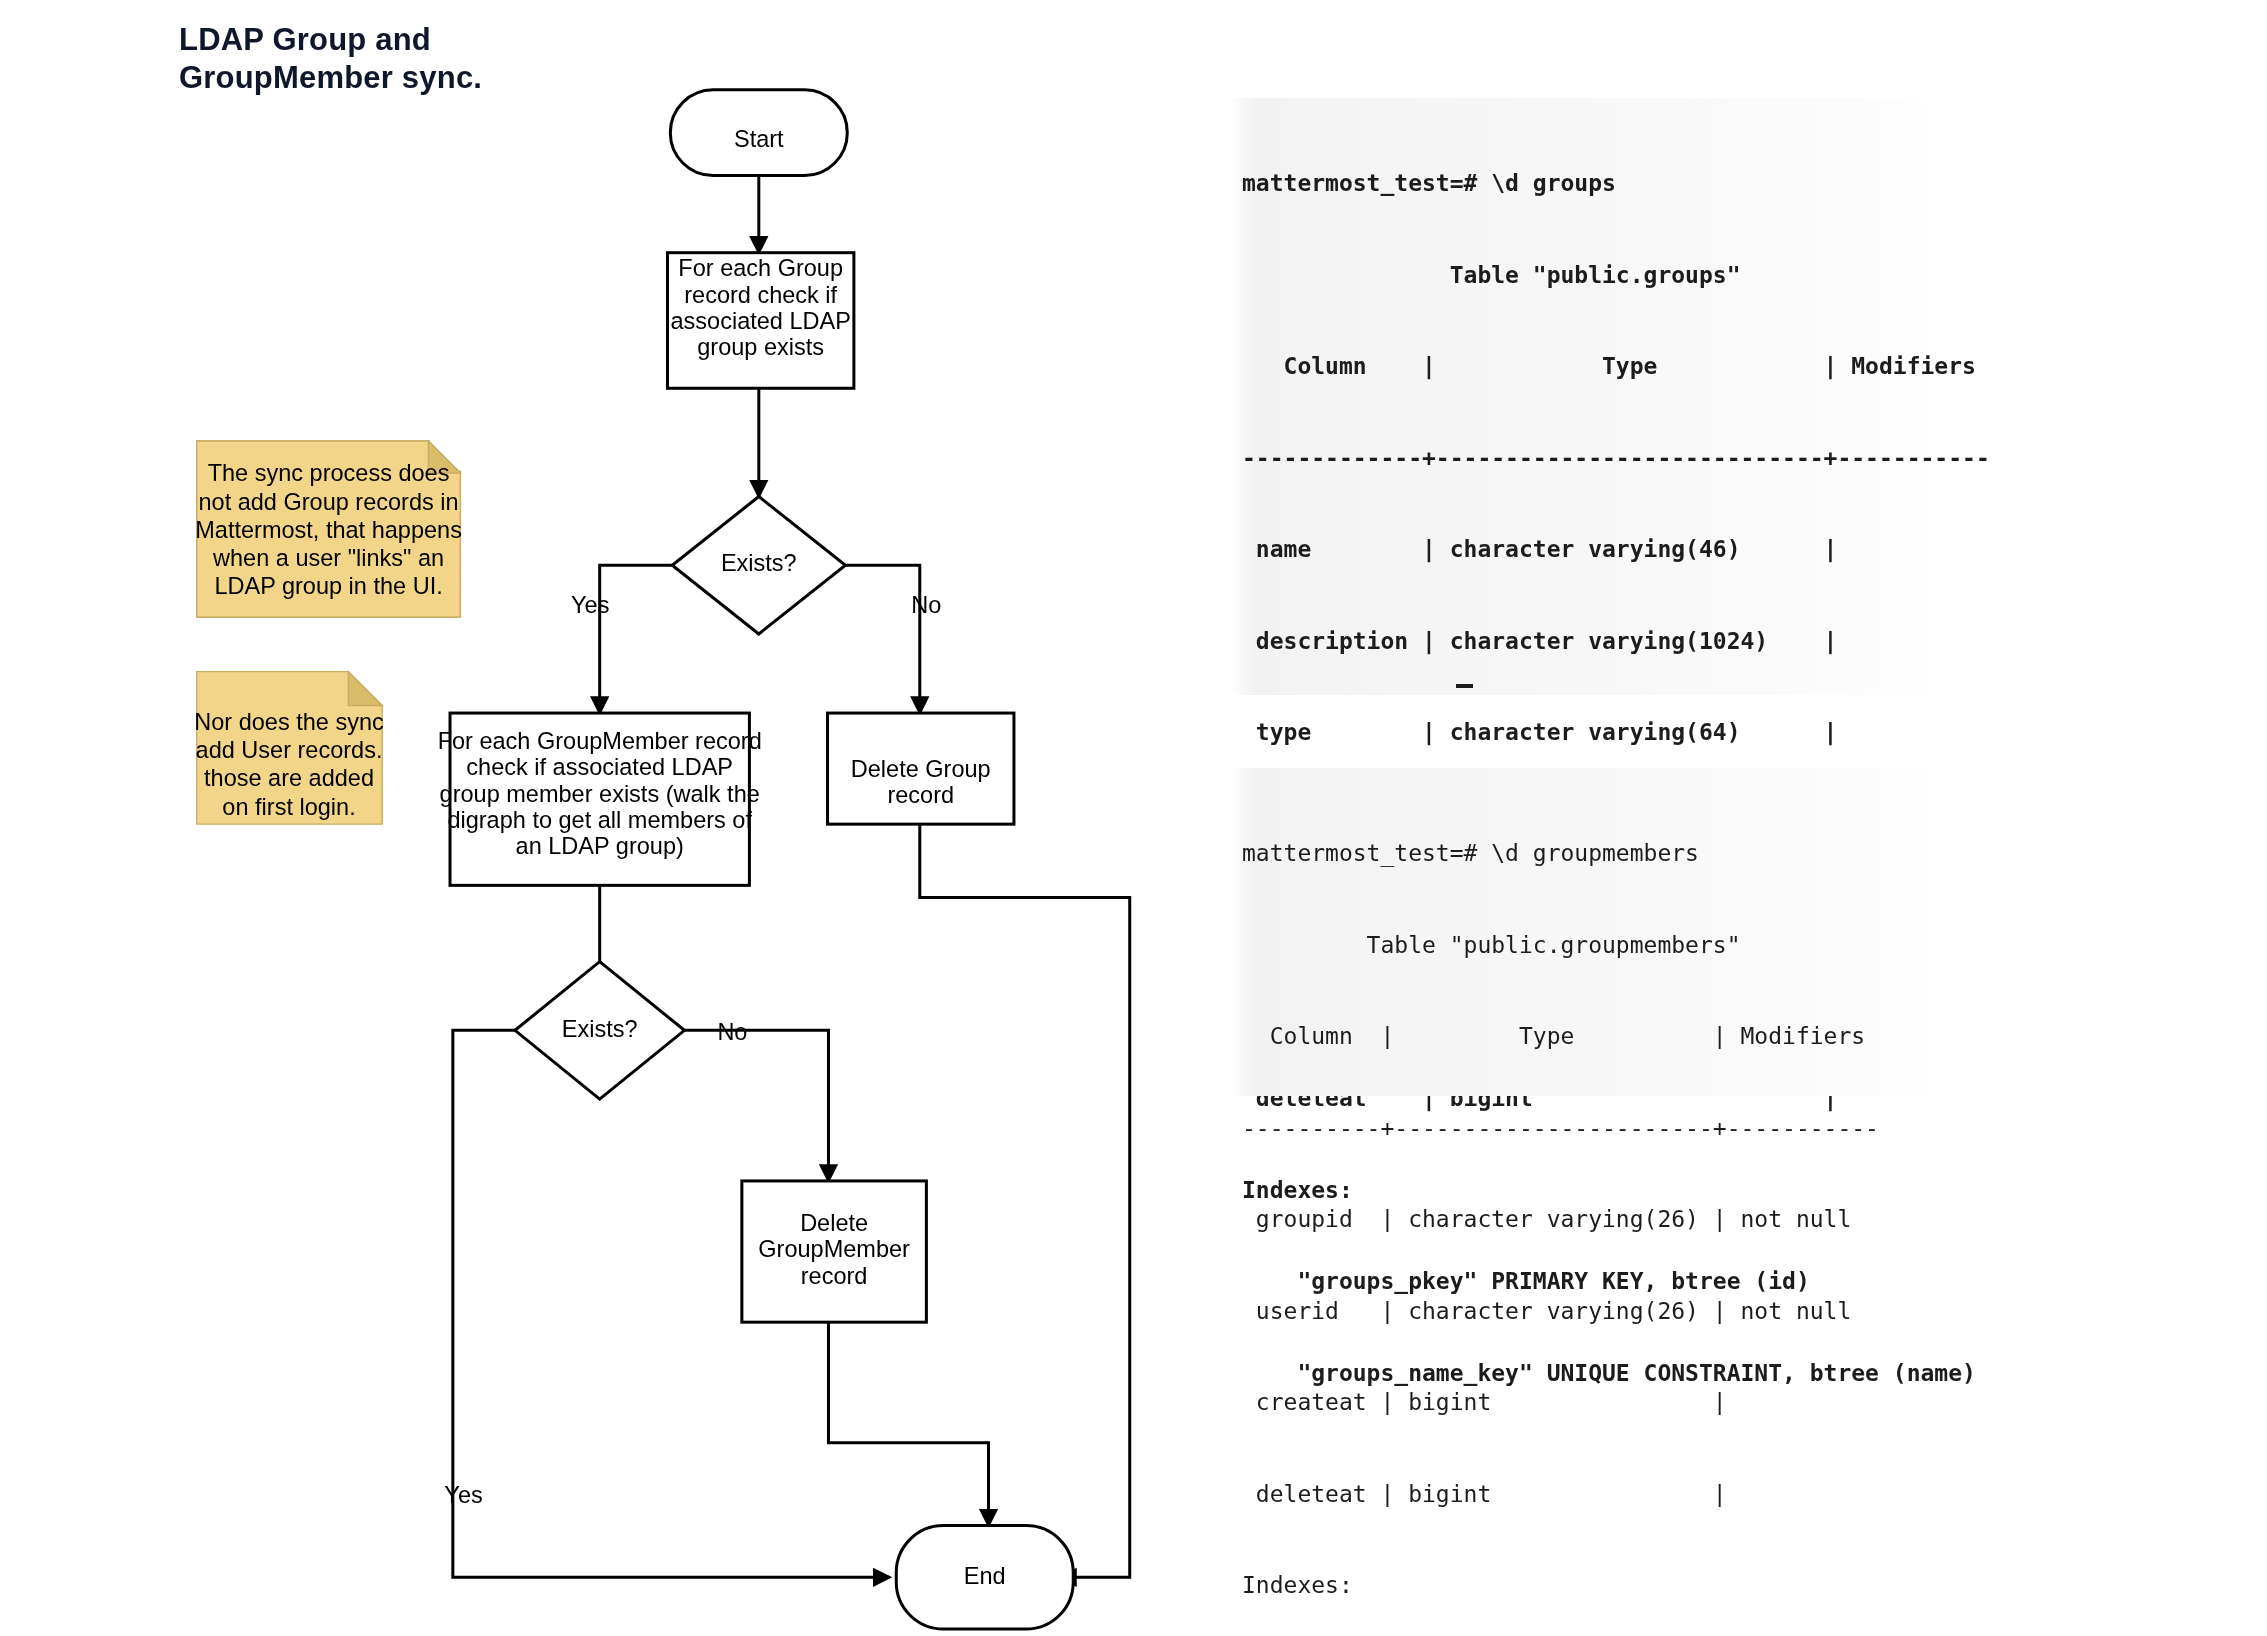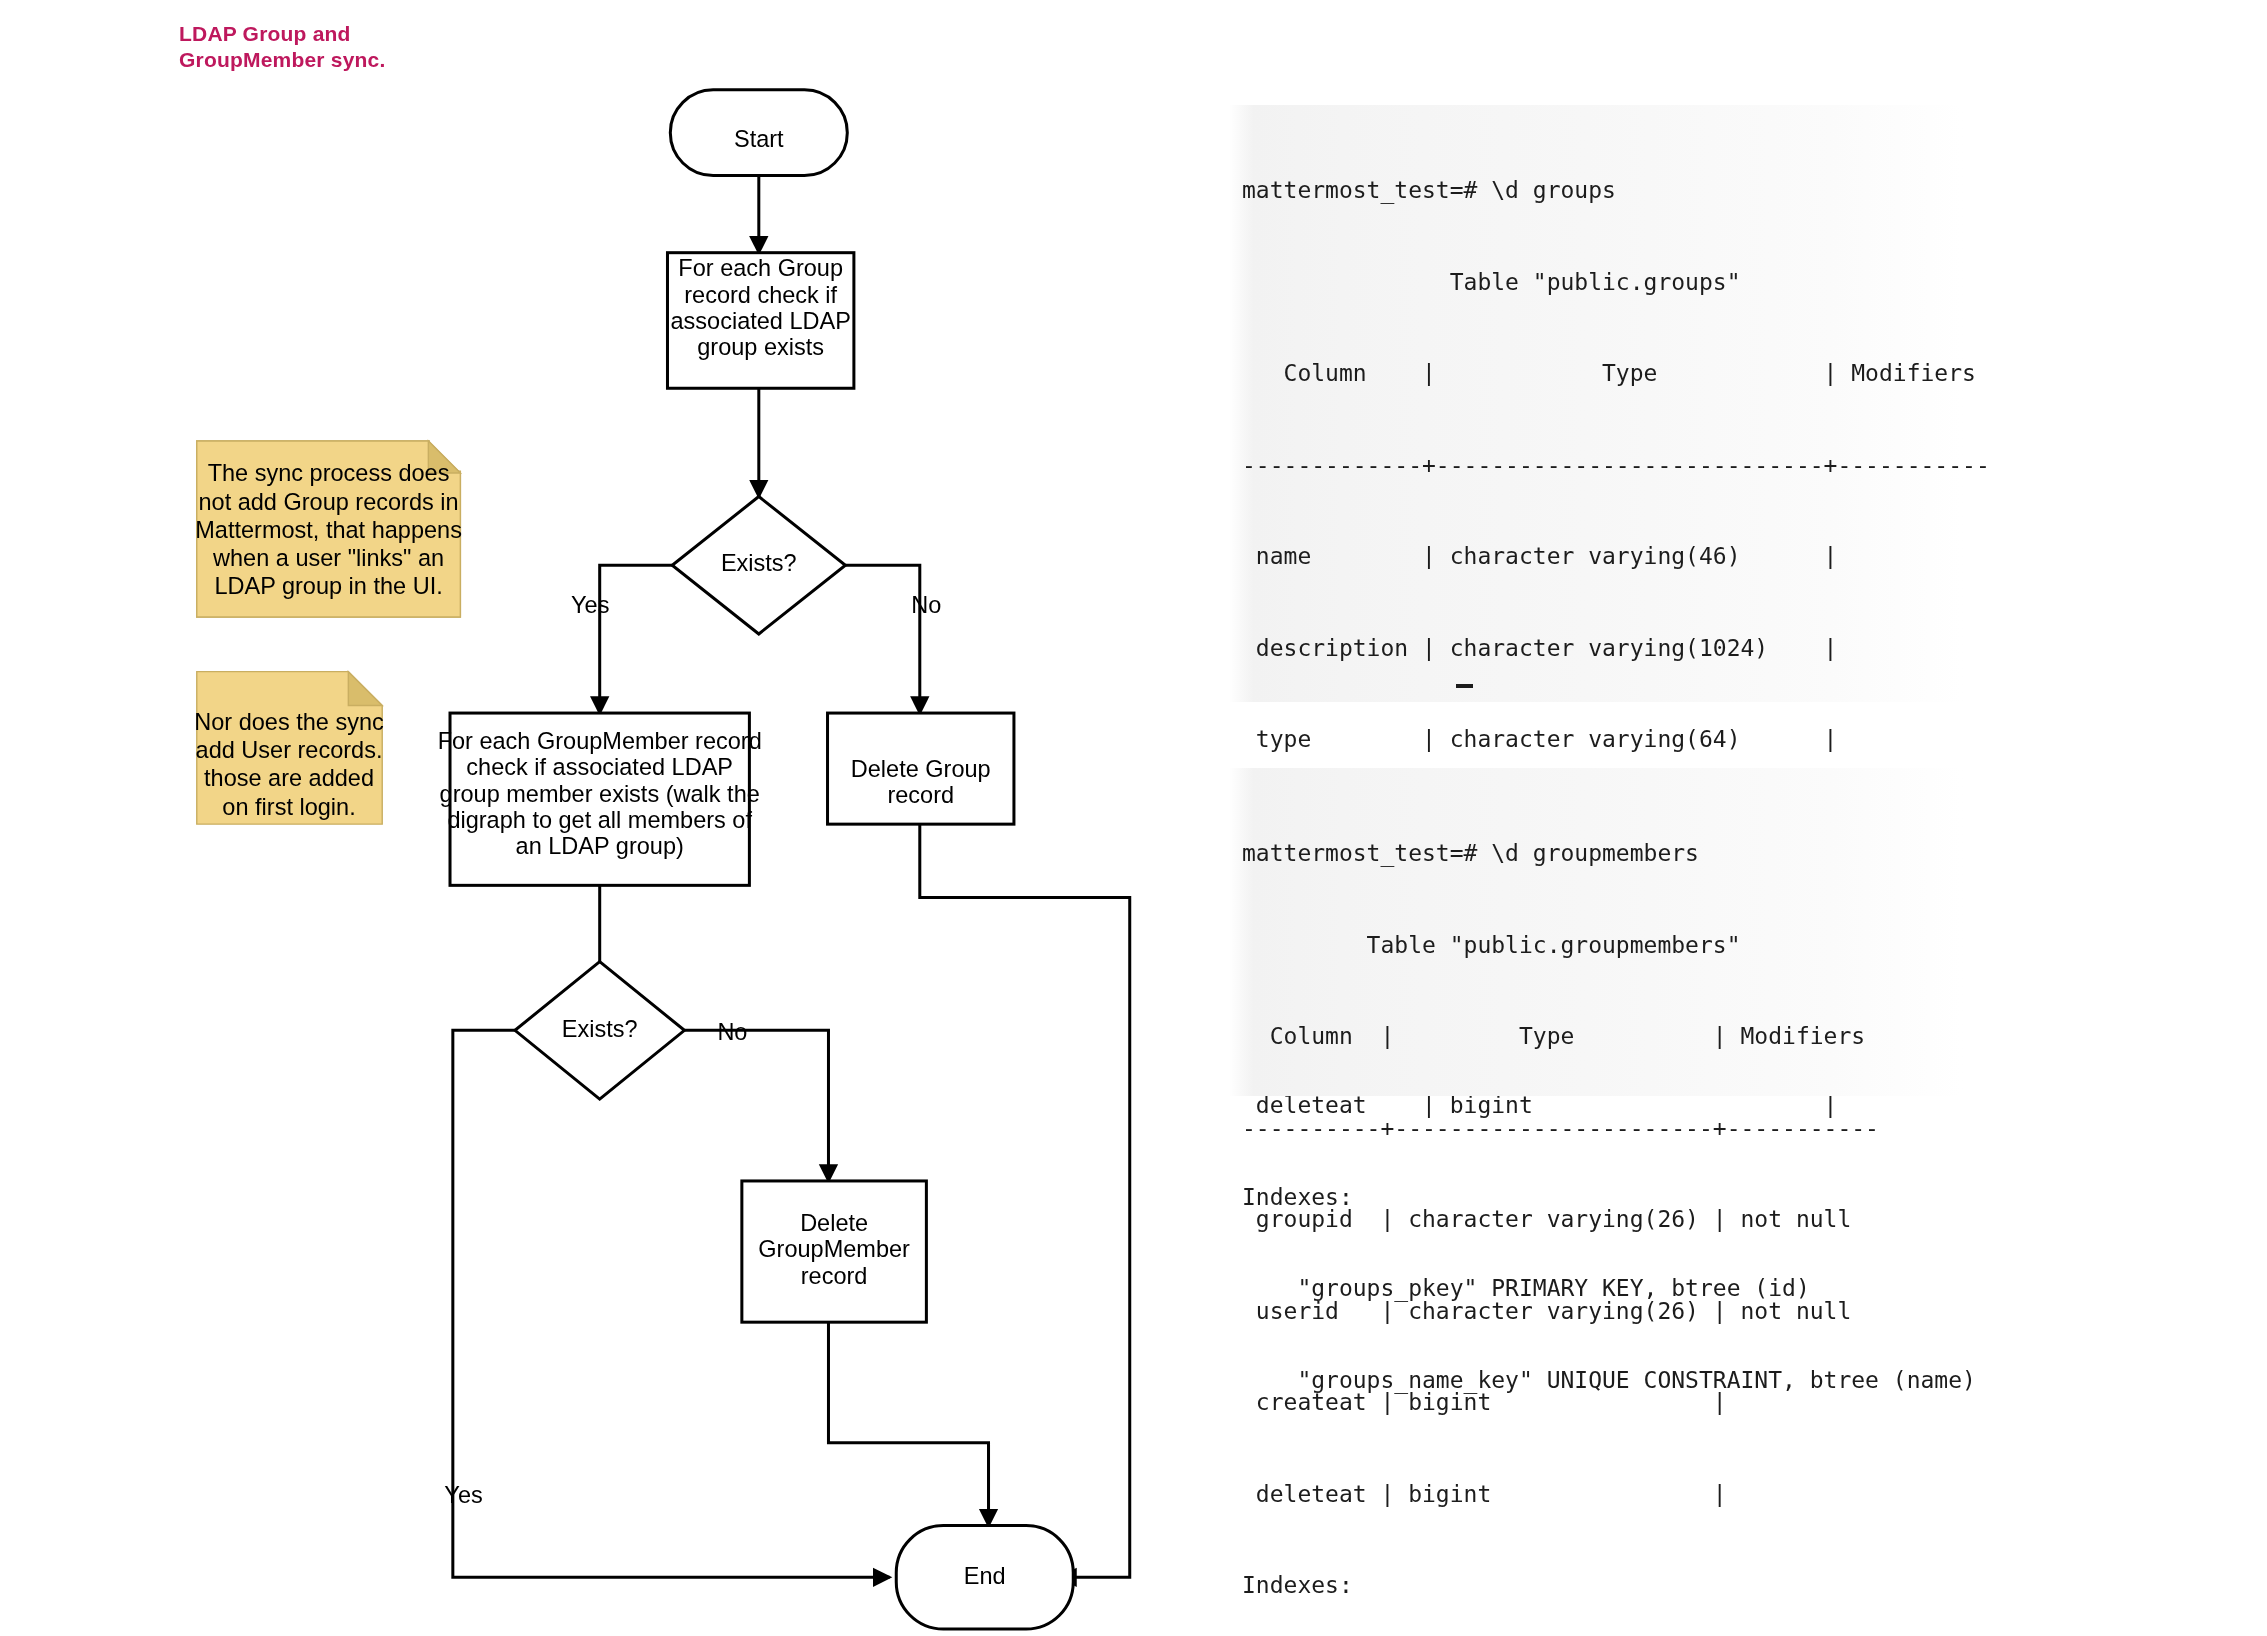--- a/index.html
+++ b/index.html
@@ -19,23 +19,23 @@
     inset: 0;
     width: 2267px;
     height: 1637px;
   }
   .diagram-title {
     position: absolute;
     left: 179px;
     top: 21px;
     width: 320px;
     font-family: "Liberation Sans", sans-serif;
-    font-size: 21px;
+    font-size: 31px;
     font-weight: bold;
-    color: #be185d;
+    color: #0f172a;
     line-height: 1.22;
     letter-spacing: 0.2px;
   }
   svg.flow {
     position: absolute;
     left: 0;
     top: 0;
     width: 2267px;
     height: 1637px;
     pointer-events: none;
@@ -86,23 +86,24 @@
         #ffffff 0px,
         #f2f2f2 24.5px,
         #f4f4f4 113px,
         #f7f7f7 358px,
         #fbfbfb 603px,
         #ffffff 734px);
     box-sizing: border-box;
   }
   #term-groups {
     left: 1229px;
-    top: 105px;
+    top: 98px;
     width: 960px;
     height: 597px;
+    font-weight: bold;
   }
   #term-groupmembers {
     left: 1229px;
     top: 768px;
     width: 810px;
     height: 328px;
   }
   .term-line { display: block; min-height: 30.5px; }
   .cursor-dash {
     position: absolute;

